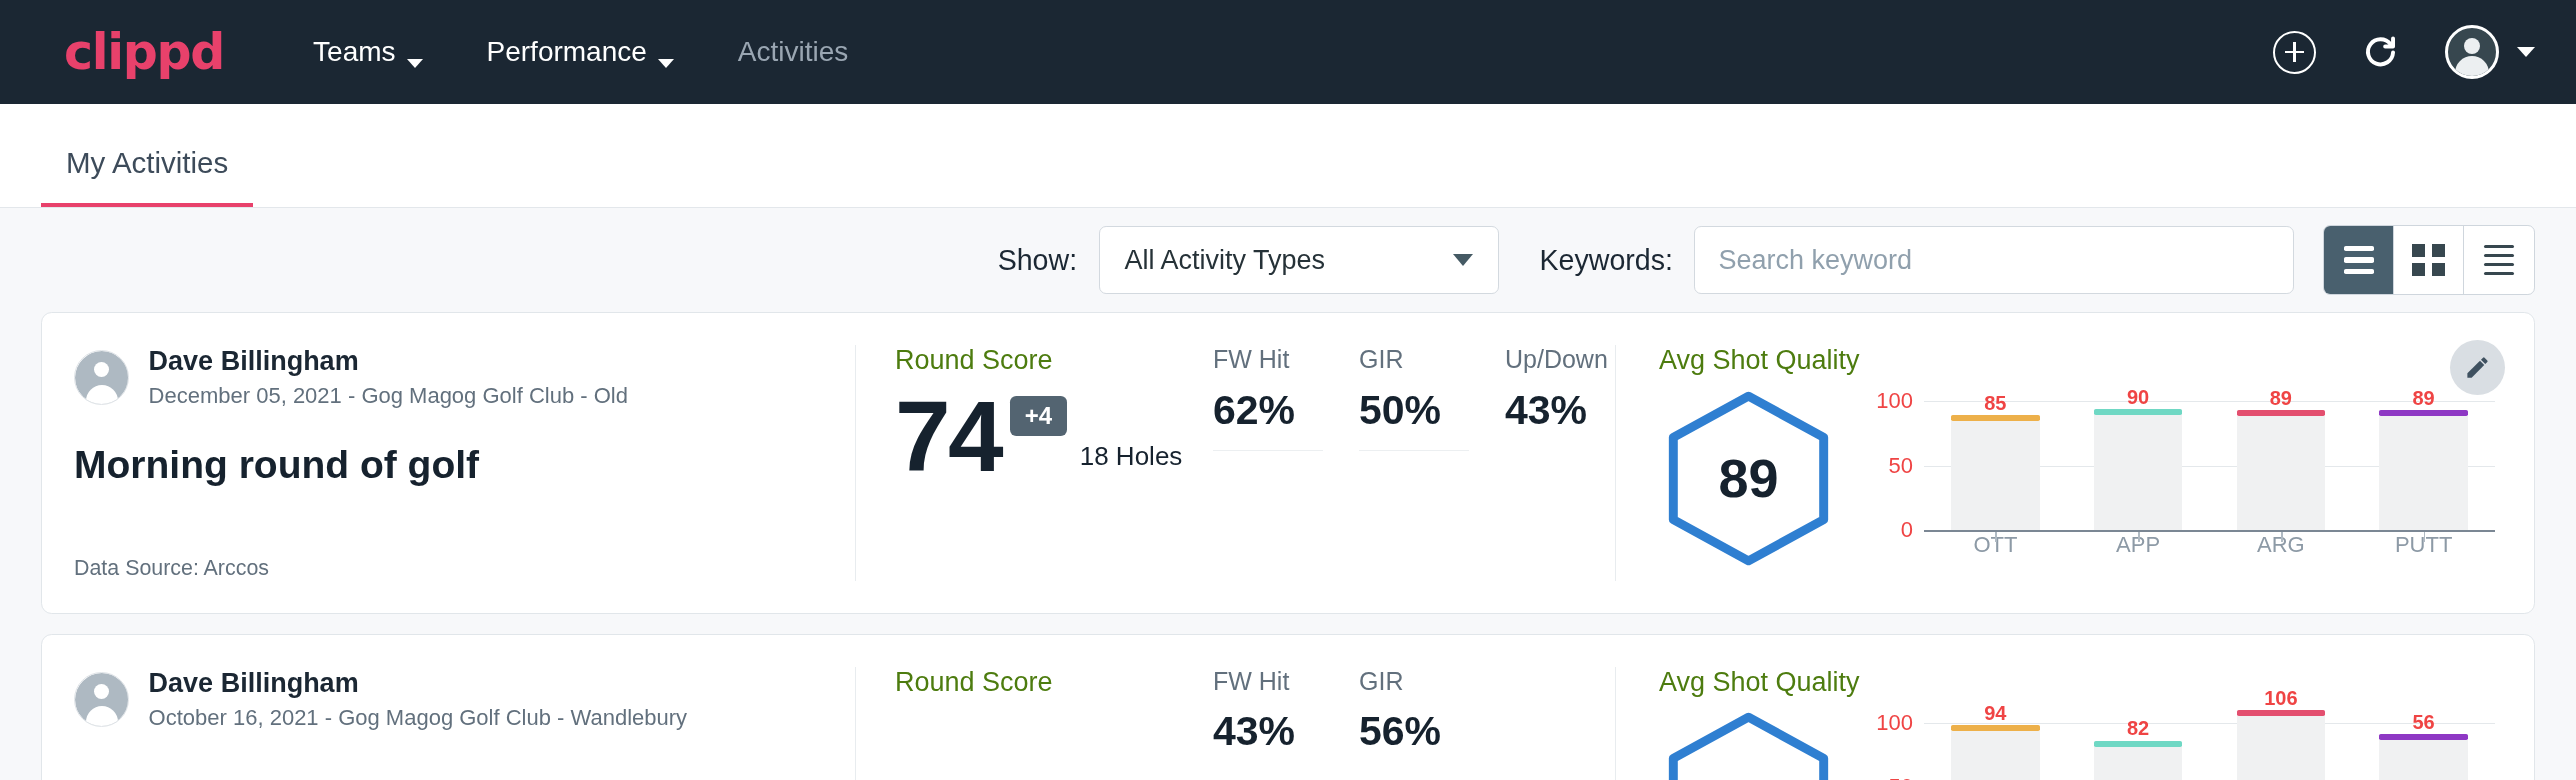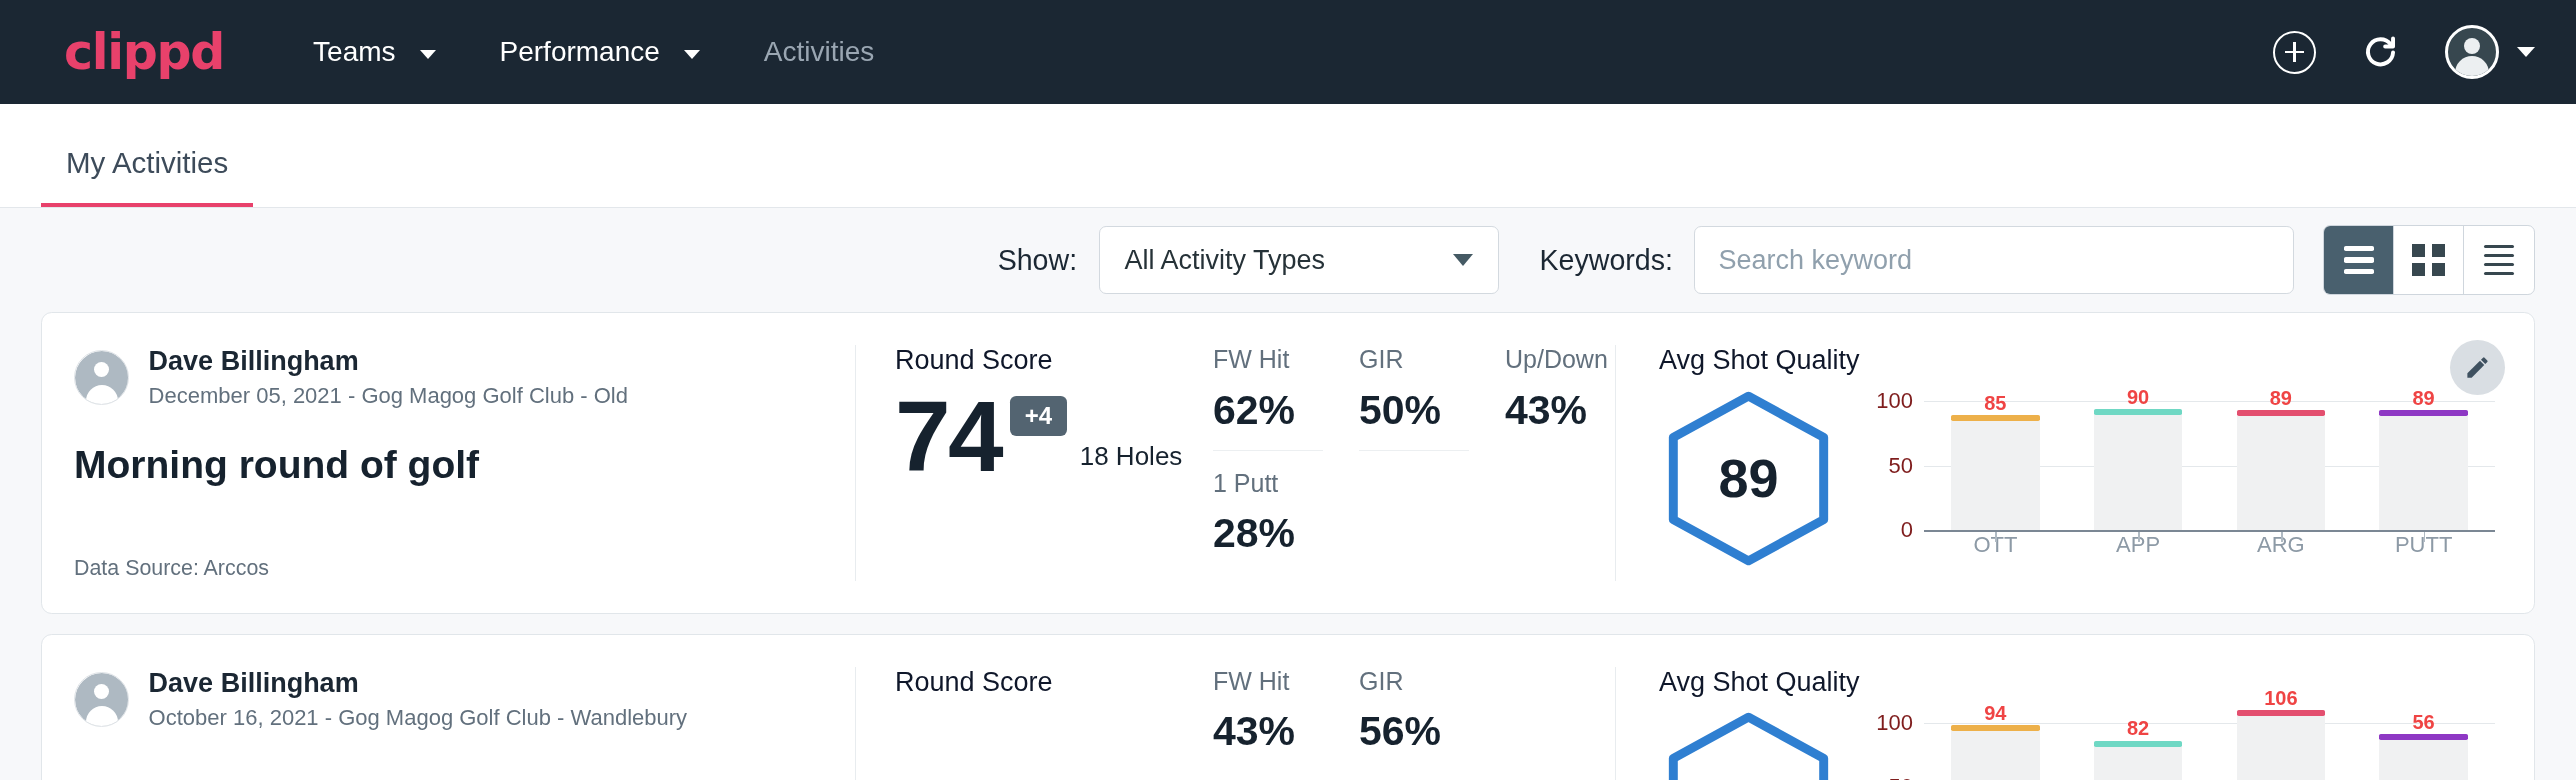--- a/index.html
+++ b/index.html
@@ -23,21 +23,21 @@
     font-size: 49px;
     font-weight: 700;
     color: #e8416b;
     letter-spacing: -1.3px;
     margin-right: 89px;
     font-family: "DejaVu Sans", sans-serif;
     line-height: 1;
   }
   .navlinks { display: flex; align-items: center; gap: 64px; flex: 1; }
   .navlink {
-    display: flex; align-items: center; gap: 24px;
+    display: flex; align-items: flex-end; gap: 11px;
     font-size: 28px; color: #ffffff; cursor: pointer; white-space: nowrap;
   }
   .navlink.muted { color: #9aa6b2; }
   .chev {
     width: 0; height: 0;
     border-left: 8px solid transparent;
     border-right: 8px solid transparent;
     border-top: 9.8px solid currentColor;
     margin-top: 4.5px;
   }
@@ -174,21 +174,21 @@
   .uavatar .ub {
     position: absolute; width: 32px; height: 19.6px; border-radius: 16px 16px 0 0;
     background: #ffffff; left: 50%; margin-left: -16px; bottom: 0;
   }
   .uname { font-size: 27px; font-weight: 700; color: #1b2733; line-height: 1.25; }
   .umeta { font-size: 22px; color: #62707d; line-height: 1.3; margin-top: 3.6px; }
   .ctitle { font-size: 39px; font-weight: 700; color: #16222e; margin-top: 32px; }
   .csrc { font-size: 21.4px; color: #62707d; margin-top: auto; }
 
   .col-score { width: 357px; padding: 0 0 0 39px; }
-  .sectlabel { font-size: 27px; color: #0f172a; }
+  .sectlabel { font-size: 27px; color: #4d7c0f; }
   .scorerow { display: flex; align-items: flex-start; margin-top: 14.3px; }
   .bignum {
     font-size: 100px; font-weight: 700; color: #16222e;
     line-height: 0.92; letter-spacing: -2.7px;
   }
   .badge {
     background: #536471; color: #ffffff;
     font-size: 24px; font-weight: 700;
     padding: 6.2px 15px; border-radius: 6.2px;
     margin: 5.4px 0 0 9px;
@@ -214,21 +214,21 @@
     display: flex; align-items: center; justify-content: center;
     font-size: 54px; font-weight: 700; color: #16222e;
   }
 
   
   .chart { flex: 1; position: relative; height: 170px; }
   .chart .yaxis {
     position: absolute; left: 0; top: 0; bottom: 28.6px; width: 48px;
   }
   .chart .ytick {
-    position: absolute; right: 9px; font-size: 22px; color: #7f1d1d;
+    position: absolute; right: 9px; font-size: 22px; color: #ef4444;
     transform: translateY(-50%); white-space: nowrap;
   }
   .plot {
     position: absolute; left: 50px; right: 0; top: 0; bottom: 28.6px;
   }
   .gridline { position: absolute; left: 0; right: 0; height: 0.9px; background: #e4e8eb; }
   .gridline.base { background: #7b8794; height: 1.8px; }
   .bars { position: absolute; inset: 0; display: flex; align-items: flex-end; }
   .barcol { flex: 1; display: flex; flex-direction: column; align-items: center; height: 100%; justify-content: flex-end; position: relative; }
   .bar { width: 62%; background: #f0f1f2; position: relative; }
@@ -363,24 +363,20 @@
           <div class="stlabel">FW Hit</div>
           <div class="stvalue">62%</div>
         </div>
         <div class="statcell top">
           <div class="stlabel">GIR</div>
           <div class="stvalue">50%</div>
         </div>
         <div class="statcell">
           <div class="stlabel">Up/Down</div>
           <div class="stvalue">43%</div>
-        </div>
-        <div class="statcell">
-          <div class="stlabel">1 Putt</div>
-          <div class="stvalue">28%</div>
         </div>
       </div>
     </div>
 
     <div class="col-quality">
       <div class="sectlabel">Avg Shot Quality</div>
       <div class="qrow">
         <div class="hexwrap">
           <svg viewBox="0 0 100 100" width="179" height="179">
             <polygon points="50,4 92,27 92,73 50,96 8,73 8,27" fill="#ffffff" stroke="#2f7fd1" stroke-width="5" stroke-linejoin="round"></polygon>

